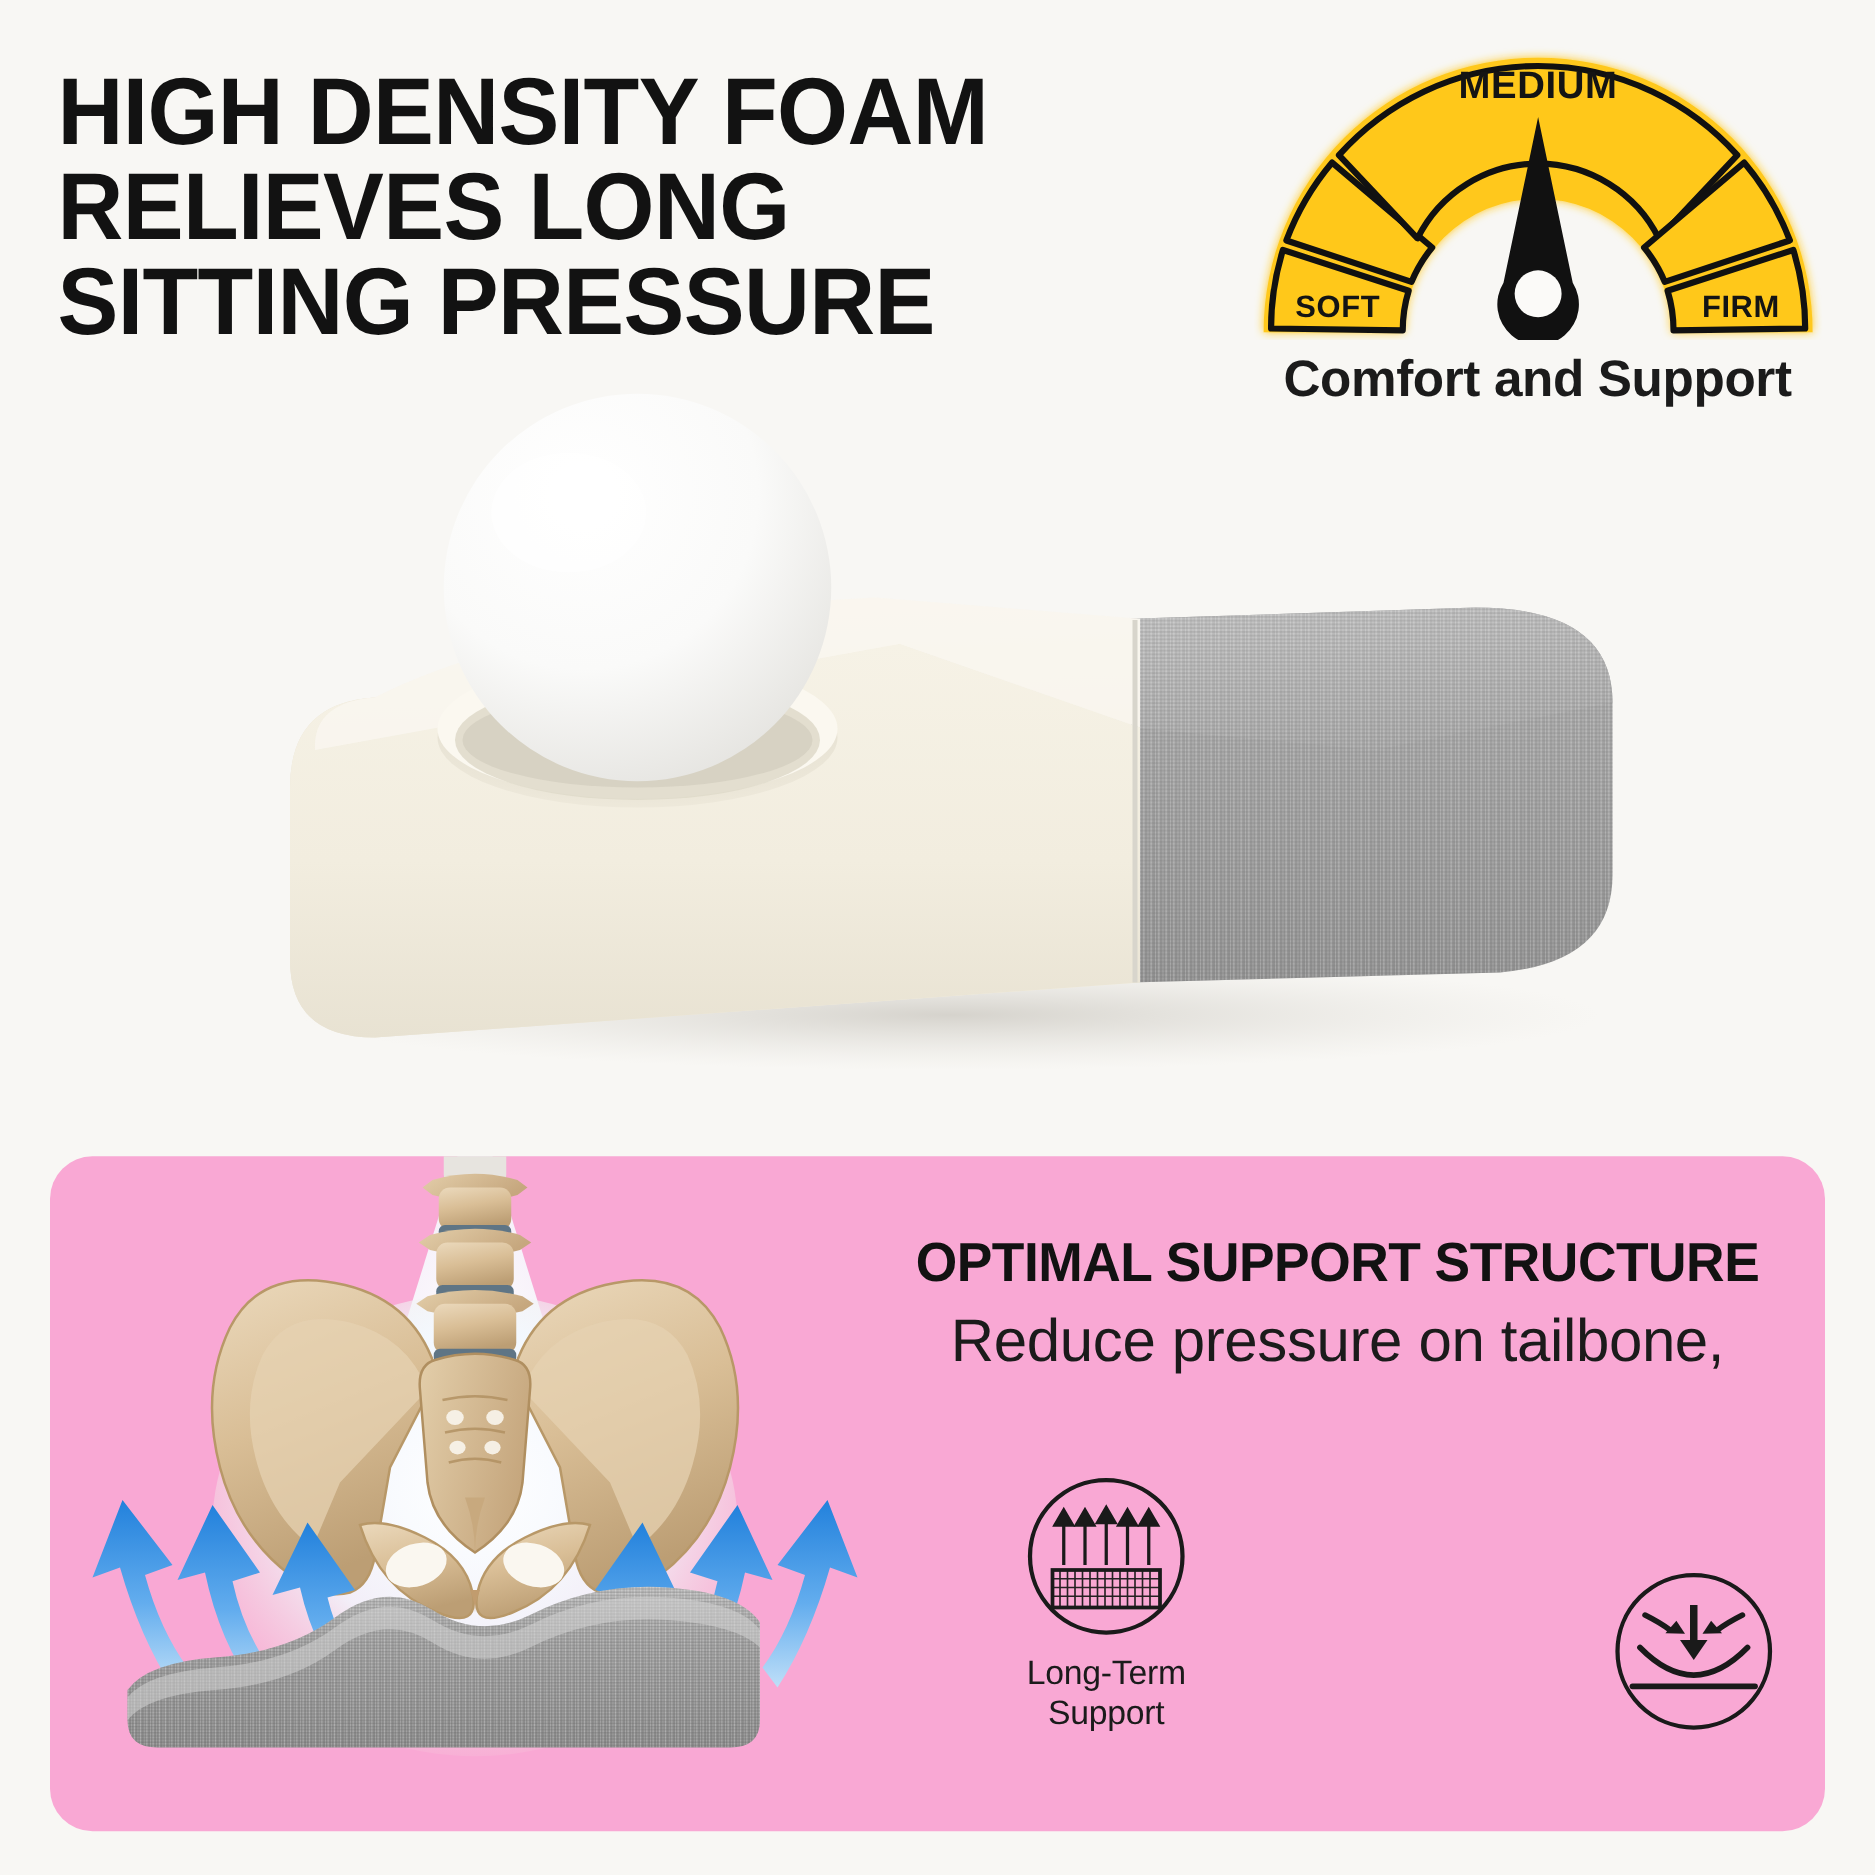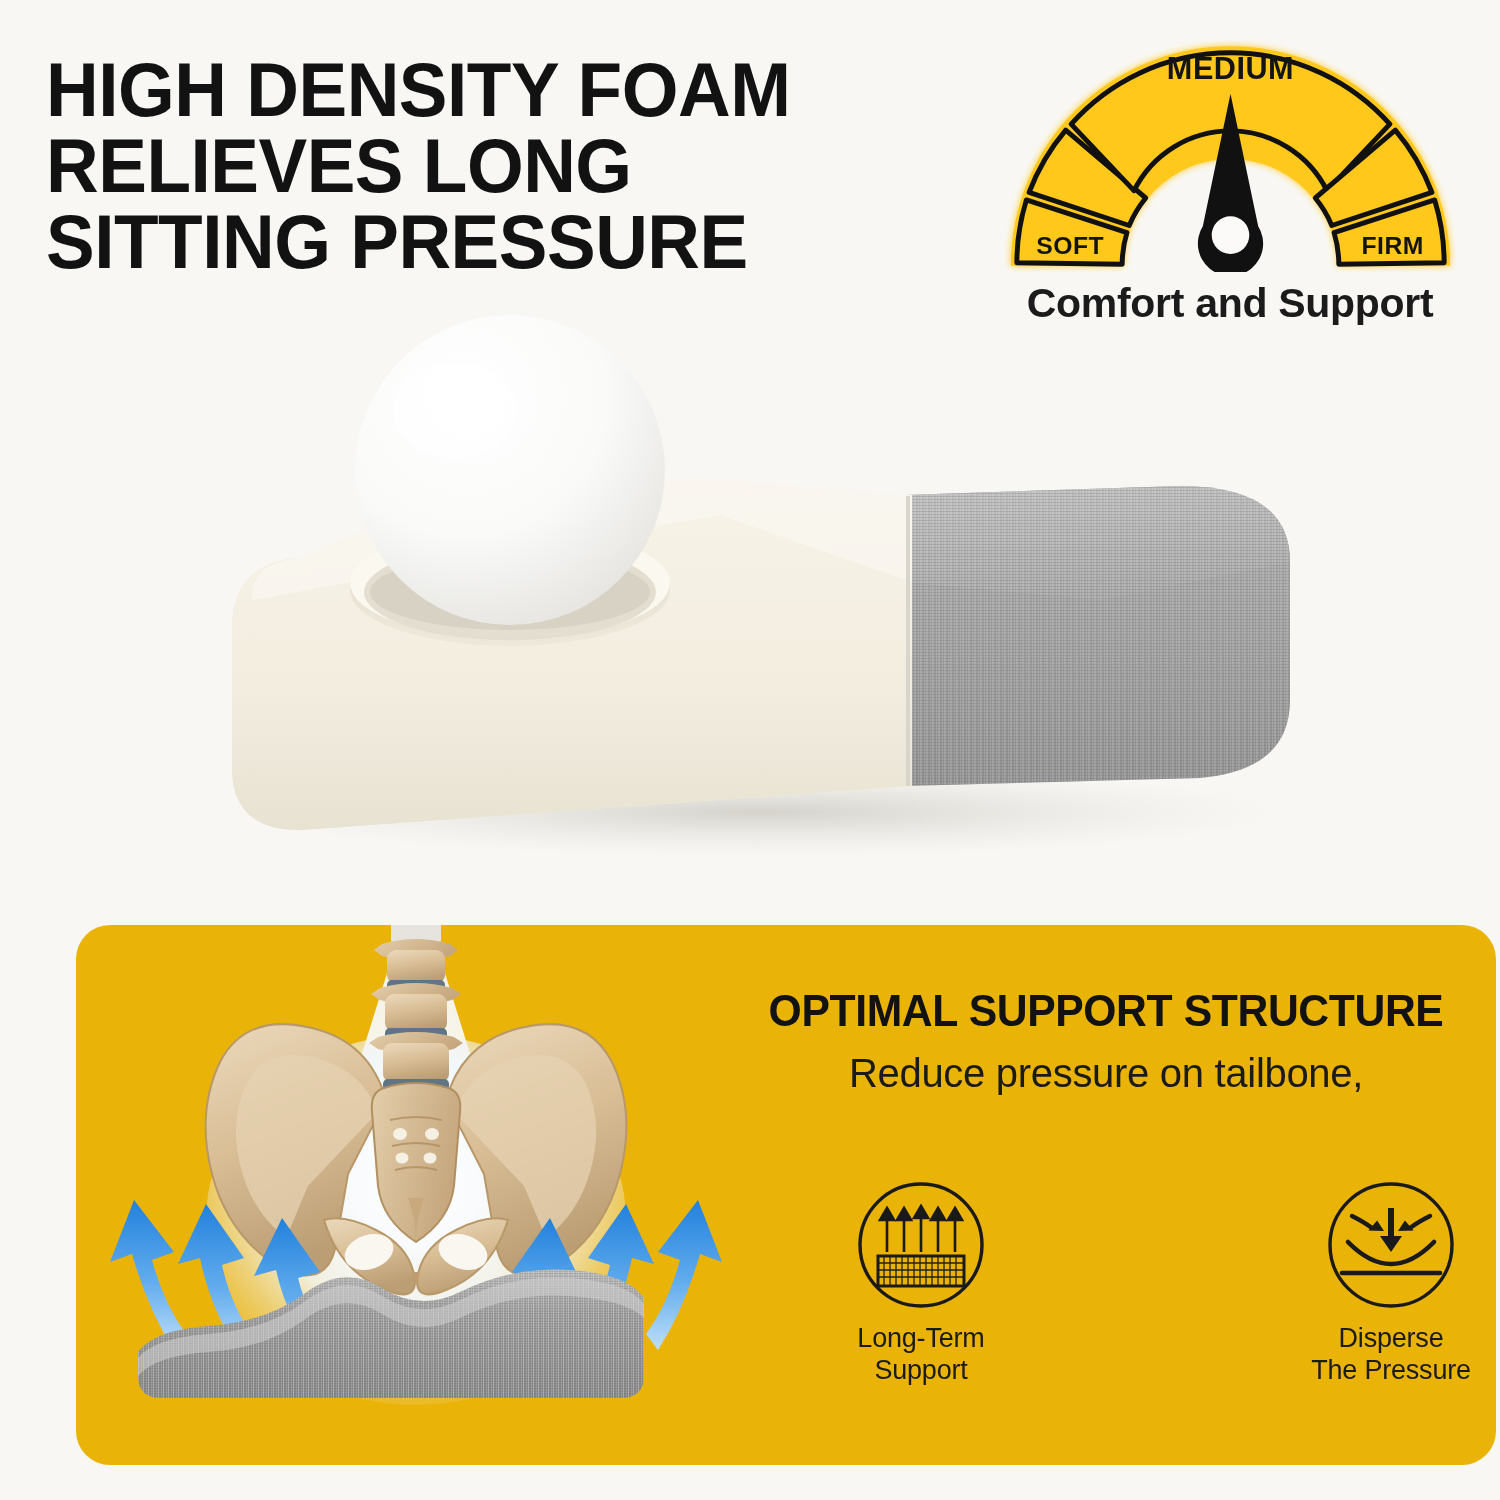--- a/index.html
+++ b/index.html
@@ -51,24 +51,23 @@
     left:0; top:300px;
     width:1500px; height:560px;
   }
   .hero-svg { display:block; width:100%; height:100%; }
 
   
   .panel {
     position:absolute;
     left:40px; top:925px;
     width:1420px; height:540px;
-    background:#eab308;
+    background:#f9a8d4;
     border-radius:34px;
     overflow:hidden;
-    margin-left:36px;
   }
 
   .pelvis-art {
     position:absolute;
     left:10px; top:-5px;
     width:660px; height:545px;
   }
   .pelvis-svg { display:block; width:100%; height:100%; }
 
   
@@ -82,21 +81,21 @@
     font-weight:bold;
     font-size:44px;
     line-height:52px;
     letter-spacing:-0.4px;
     color:#121212;
     text-transform:uppercase;
     transform:scaleX(0.97);
   }
   .panel-sub {
     margin-top:12px;
-    font-size:40px;
+    font-size:48px;
     line-height:49px;
     font-weight:300;
     color:#1b1b1b;
     letter-spacing:-0.3px;
   }
 
   
   .features {
     position:absolute;
     left:735px; top:255px;
@@ -405,18 +404,16 @@
         <path d="M50,50 l-13,-3 l6,-11 Z" fill="#1a1a1a" transform="rotate(118 46 48)"></path>
 
         <g stroke="#1a1a1a" stroke-width="4.4" fill="none" stroke-linecap="round">
           <path d="M104,36 q-12,6 -20,12"></path>
         </g>
         <path d="M80,50 l13,-3 l-6,-11 Z" fill="#1a1a1a" transform="rotate(-118 84 48)"></path>
 
         <path d="M22,62 q43,44 86,0" fill="none" stroke="#1a1a1a" stroke-width="4.6" stroke-linecap="round"></path>
         <path d="M16,93 H114" stroke="#1a1a1a" stroke-width="4.6" stroke-linecap="round"></path>
       </svg>
-      <div class="feature-label">Disperse
-The Pressure</div>
     </div>
 
   </div>
 </div>
 
 </body></html>

